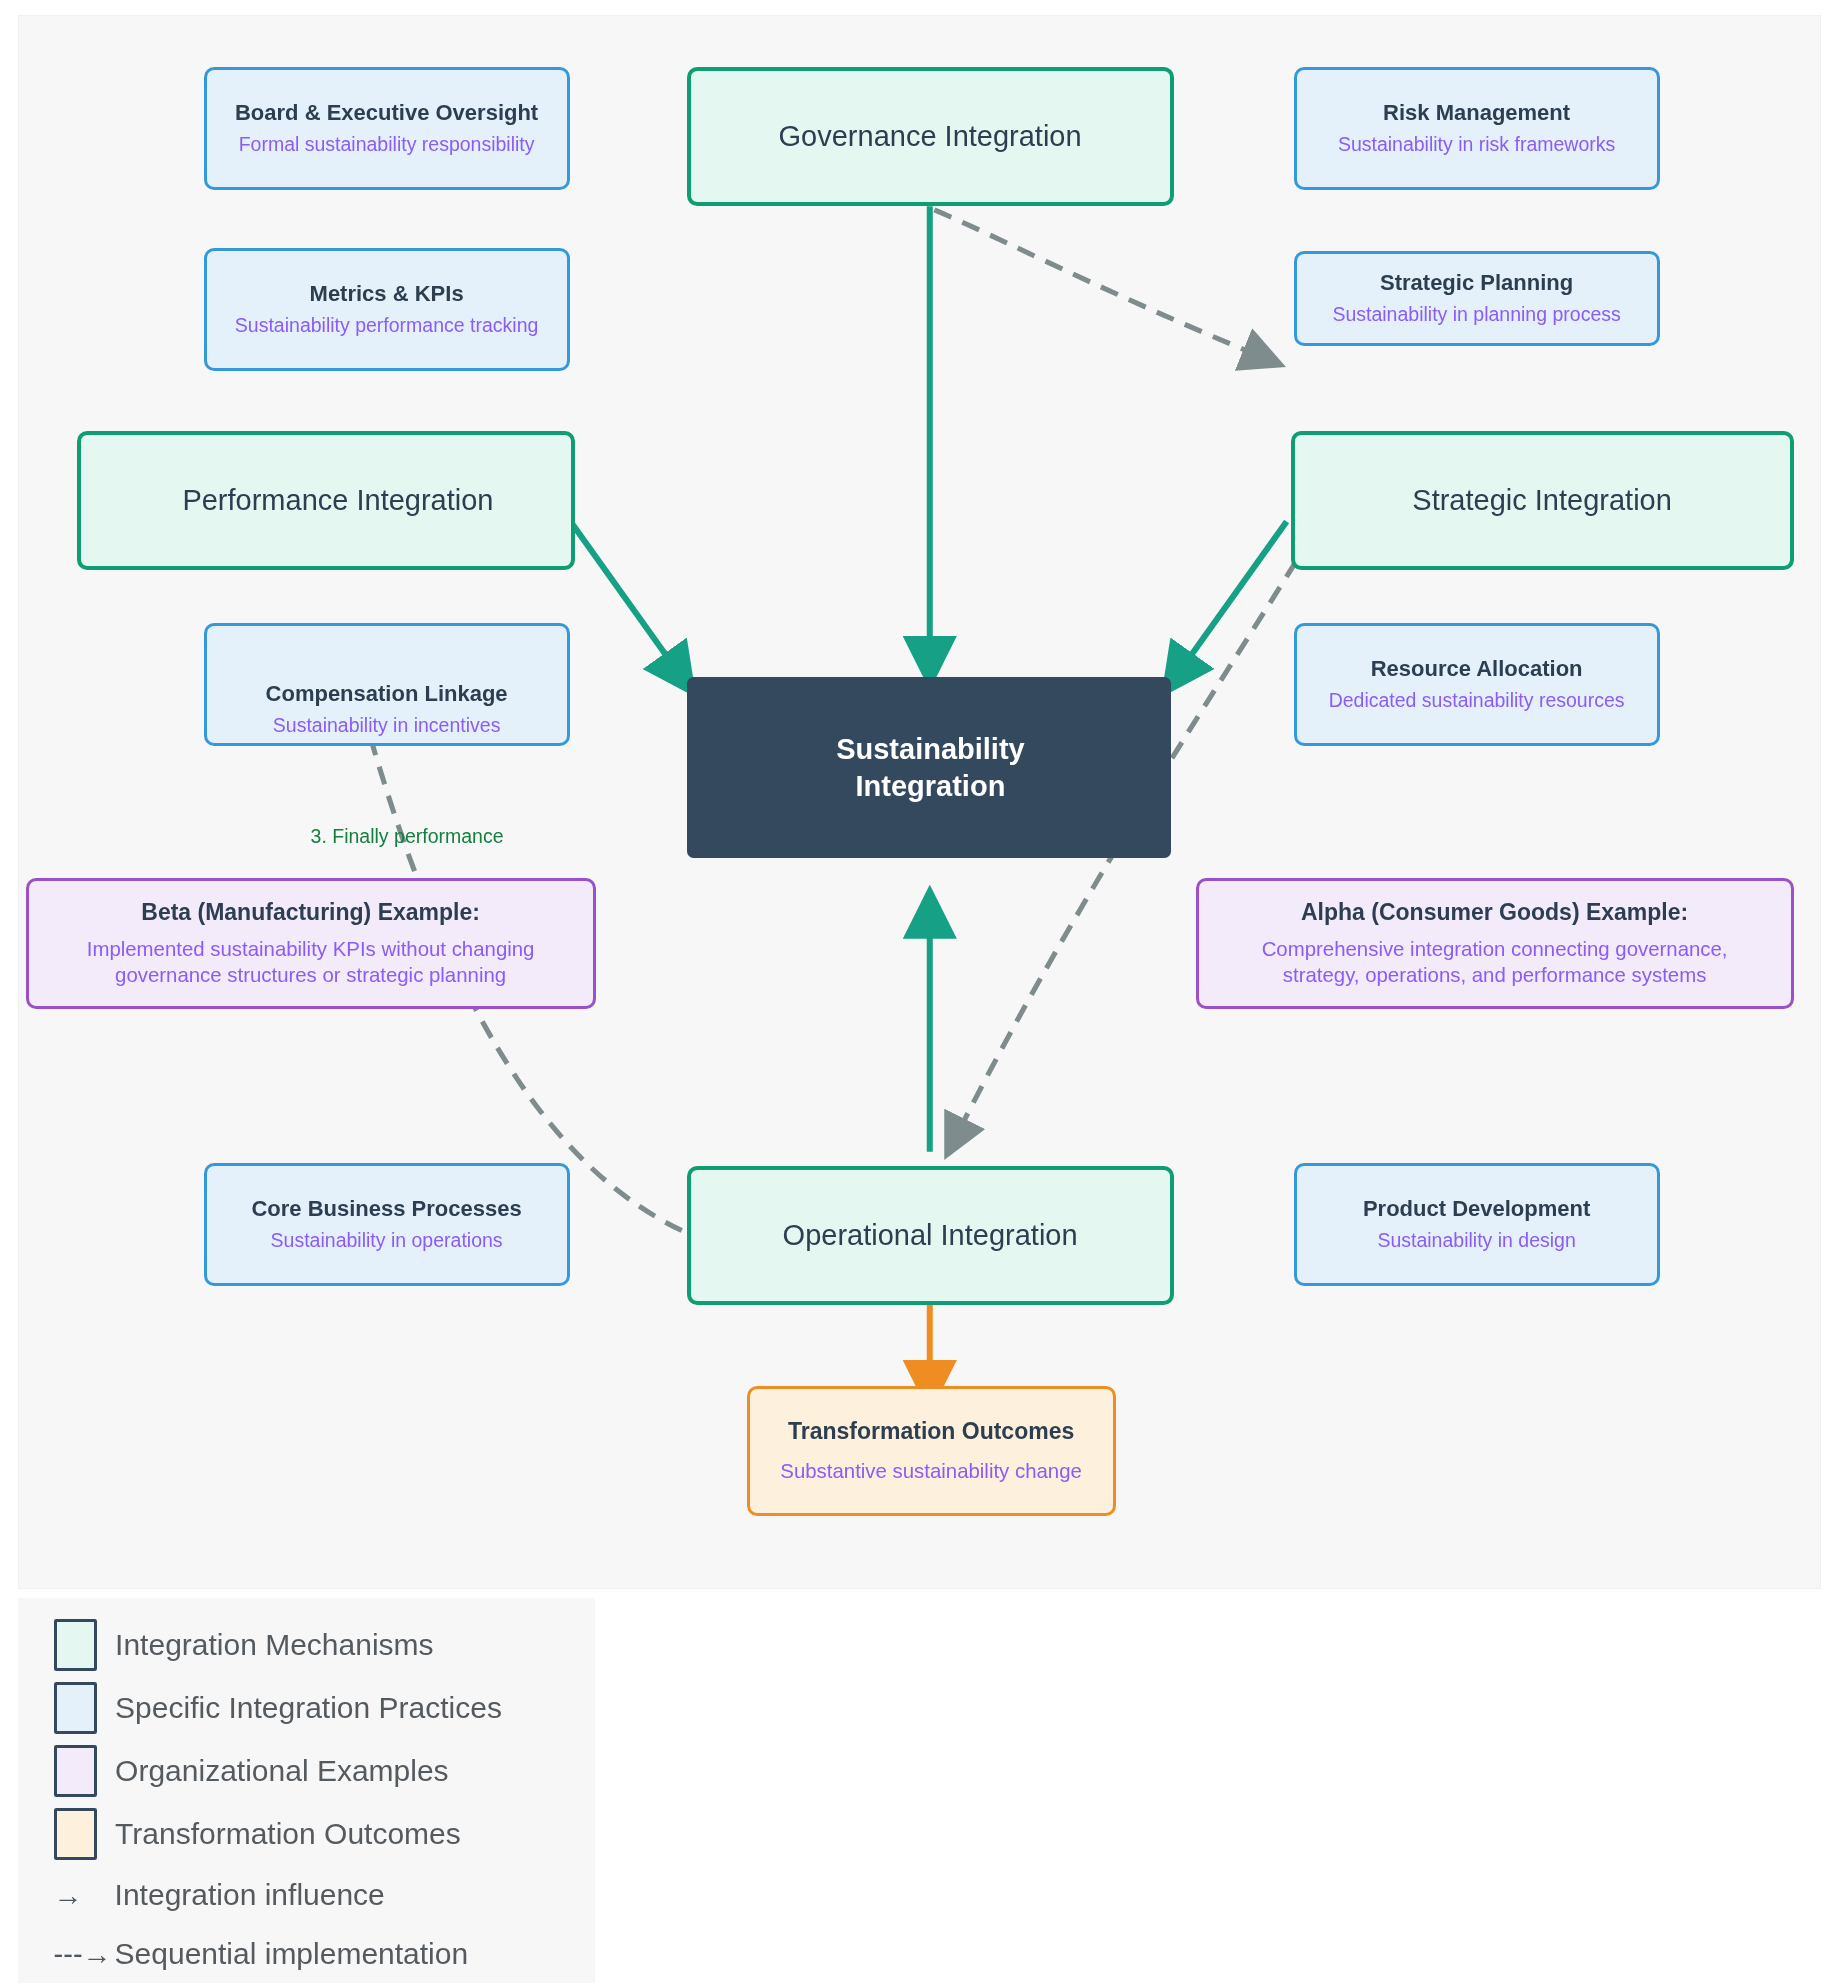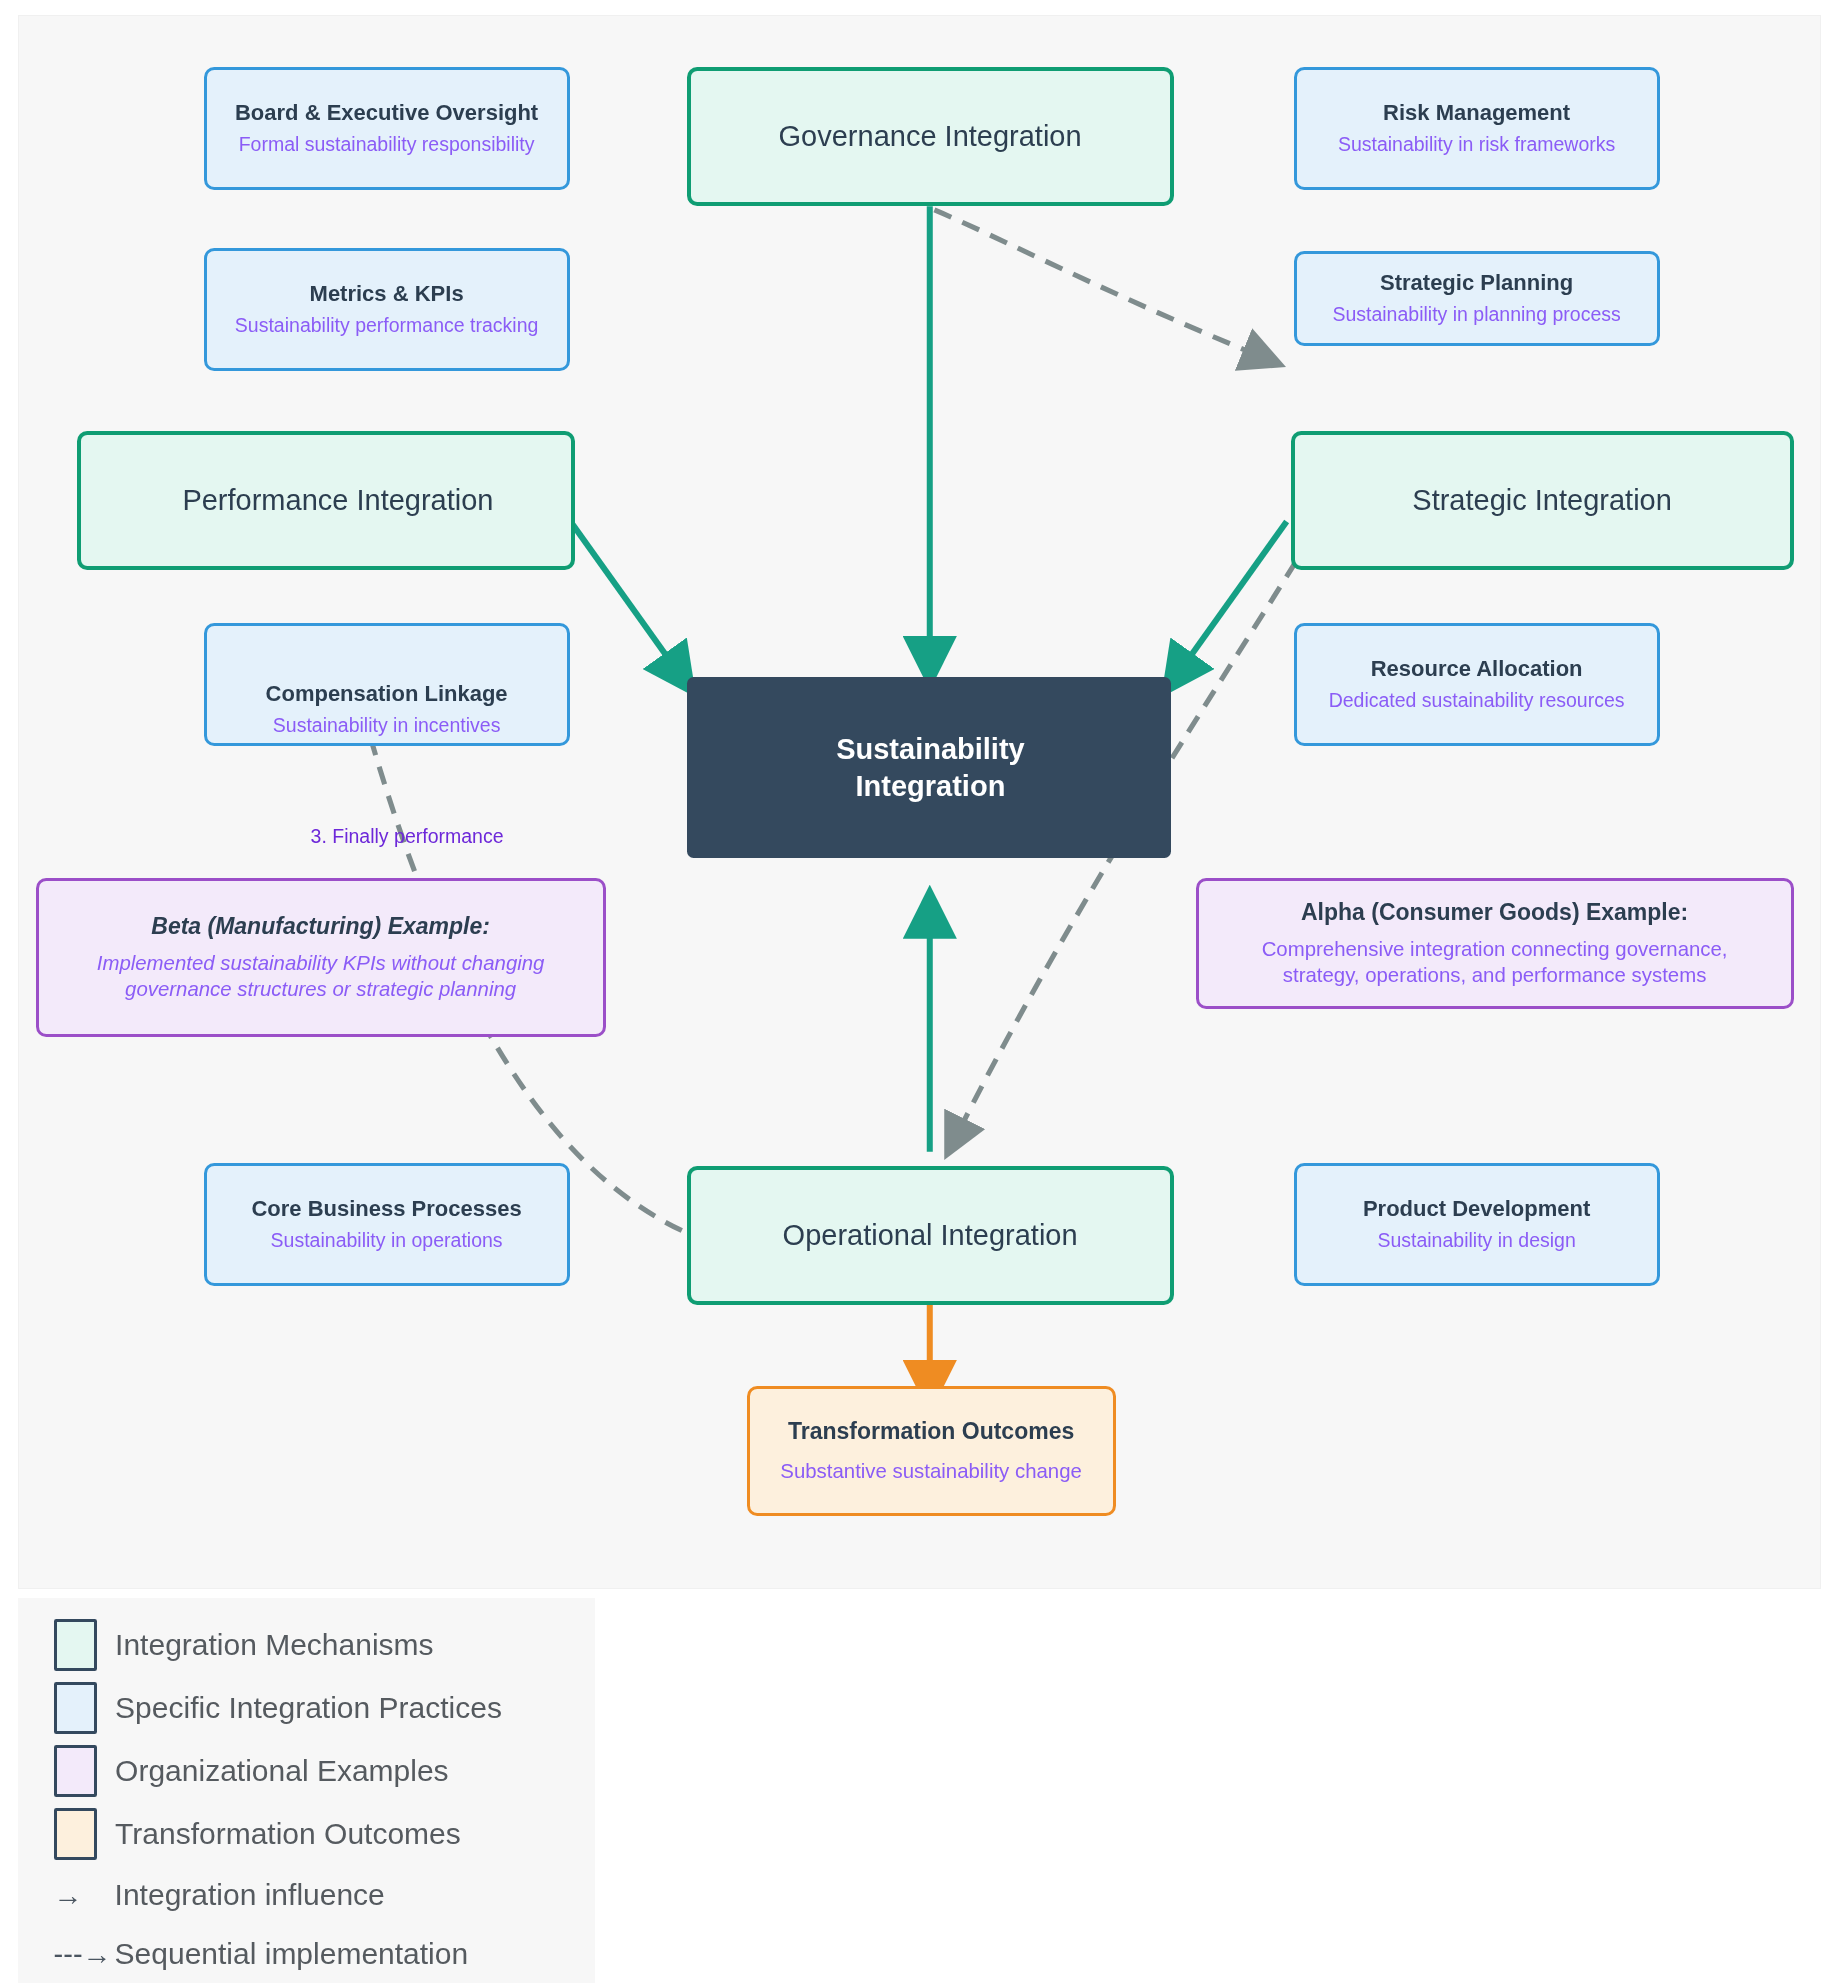--- a/index.html
+++ b/index.html
@@ -43,21 +43,21 @@
 
   
   .core{
     background:#34495e;border:none;border-radius:6.5px;
     color:#ffffff;font-weight:bold;font-size:29px;line-height:1.45;
   }
   .core .t{color:#ffffff;font-size:29px;font-weight:bold;}
 
   
   .elabel{
-    position:absolute;font-size:19.5px;color:#6d28d9;white-space:nowrap;
+    position:absolute;font-size:19.5px;color:#15803d;white-space:nowrap;
     font-family:"Liberation Sans",sans-serif;
   }
   .elabel.behind{z-index:0;}
 
   
   #legend{
     position:absolute;left:17.6px;top:1598px;width:577px;height:385px;
     background:#f7f7f7;box-sizing:border-box;padding:15.8px 0 0 36px;
   }
   .lrow{display:flex;align-items:center;height:63px;}
@@ -161,21 +161,21 @@
 
     <div class="node mech" style="left:58px;top:415px;width:498px;height:139px;padding-left:33px;">
       <div class="t">Performance Integration</div>
     </div>
 
     <div class="node core" style="left:668px;top:661px;width:484px;height:181px;z-index:3;padding-left:12px;">
       <div class="t">Sustainability</div>
       <div class="t">Integration</div>
     </div>
 
-    <div class="node ex" style="left:17px;top:862px;width:570px;height:159px;font-style:italic;">
+    <div class="node ex" style="left:7px;top:862px;width:570px;height:131px;">
       <div class="t">Beta (Manufacturing) Example:</div>
       <div class="s">Implemented sustainability KPIs without changing</div>
       <div class="s">governance structures or strategic planning</div>
     </div>
 
     <div class="node ex" style="left:1177px;top:862px;width:598px;height:131px;">
       <div class="t">Alpha (Consumer Goods) Example:</div>
       <div class="s">Comprehensive integration connecting governance,</div>
       <div class="s">strategy, operations, and performance systems</div>
     </div>

